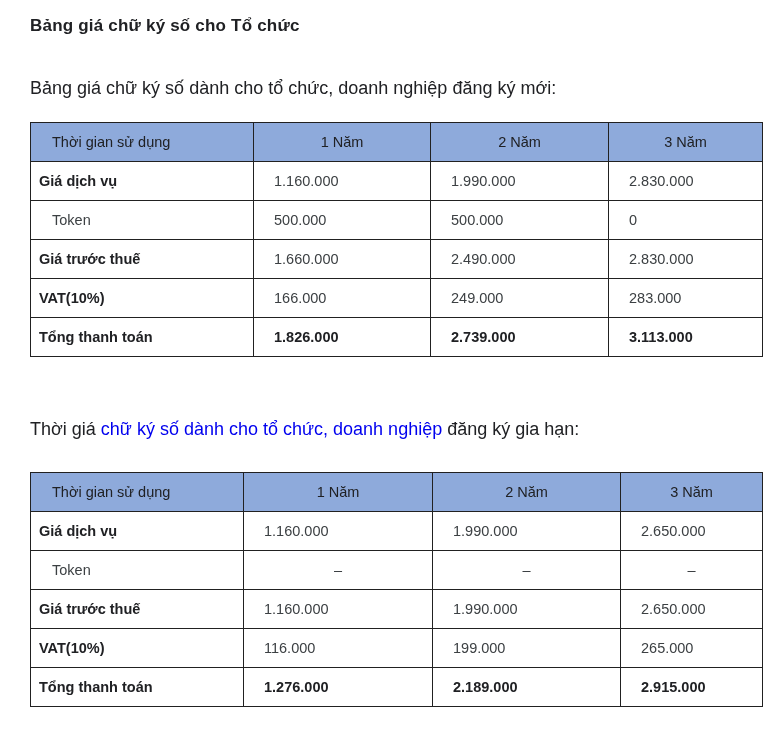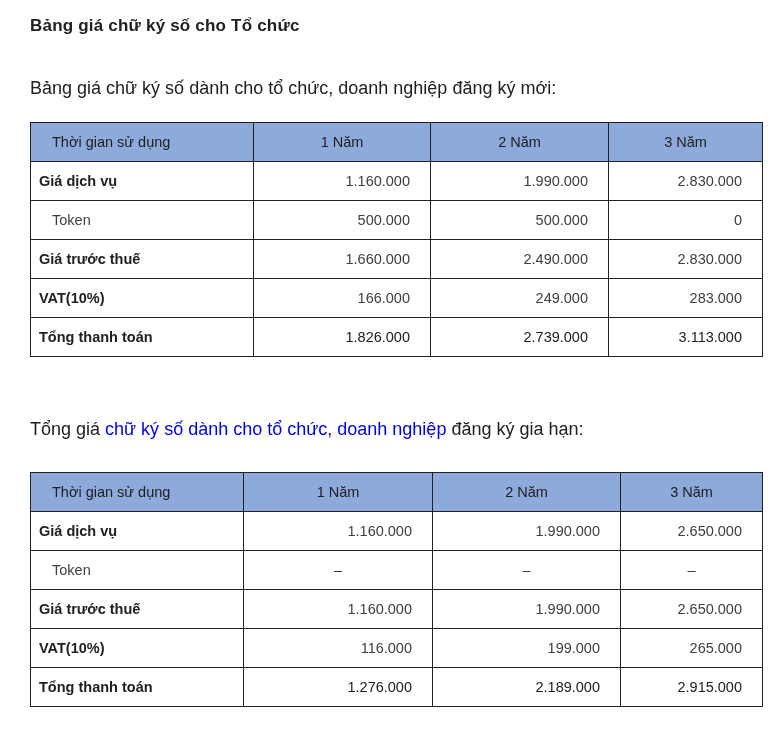--- a/index.html
+++ b/index.html
@@ -67,23 +67,23 @@
   }
   .pricing-table thead th:first-child { text-align: left; padding-left: 21px; }
 
   .pricing-table td.label {
     text-align: left;
     padding-left: 21px;
     font-weight: 400;
     color: var(--text2);
   }
   .pricing-table td.label.em { font-weight: 600; color: var(--text); padding-left: 8px; }
-  .pricing-table td.val { text-align: right; color: var(--text2); }
+  .pricing-table td.val { color: var(--text2); }
   .pricing-table td.val.center { text-align: center; }
-  .pricing-table tr.total td { font-weight: 400; color: var(--text); }
+  .pricing-table tr.total td { font-weight: 700; color: var(--text); }
 </style>
 </head>
 <body>
 
 <div class="container">
 
   <h1 class="page-title">Bảng giá chữ ký số cho Tổ chức</h1>
 
   <p class="intro">
     <span>Bảng giá chữ ký số dành cho tổ chức, doanh nghiệp đăng ký mới:</span>
@@ -132,21 +132,21 @@
         <tr class="total">
           <td class="label em">Tổng thanh toán</td>
           <td class="val">1.826.000</td>
           <td class="val">2.739.000</td>
           <td class="val">3.113.000</td>
         </tr>
       </tbody>
   </table>
 
   <p class="intro second">
-    <span>Tổng giá </span><a href="#">chữ ký số dành cho tổ chức, doanh nghiệp</a><span> đăng ký gia hạn:</span>
+    <span>Thời giá </span><a href="#">chữ ký số dành cho tổ chức, doanh nghiệp</a><span> đăng ký gia hạn:</span>
   </p>
 
   <table class="pricing-table renew">
     <colgroup>
       <col style="width:213px">
         <col style="width:189px">
         <col style="width:188px">
         <col style="width:142px">
     </colgroup>
     <thead>

